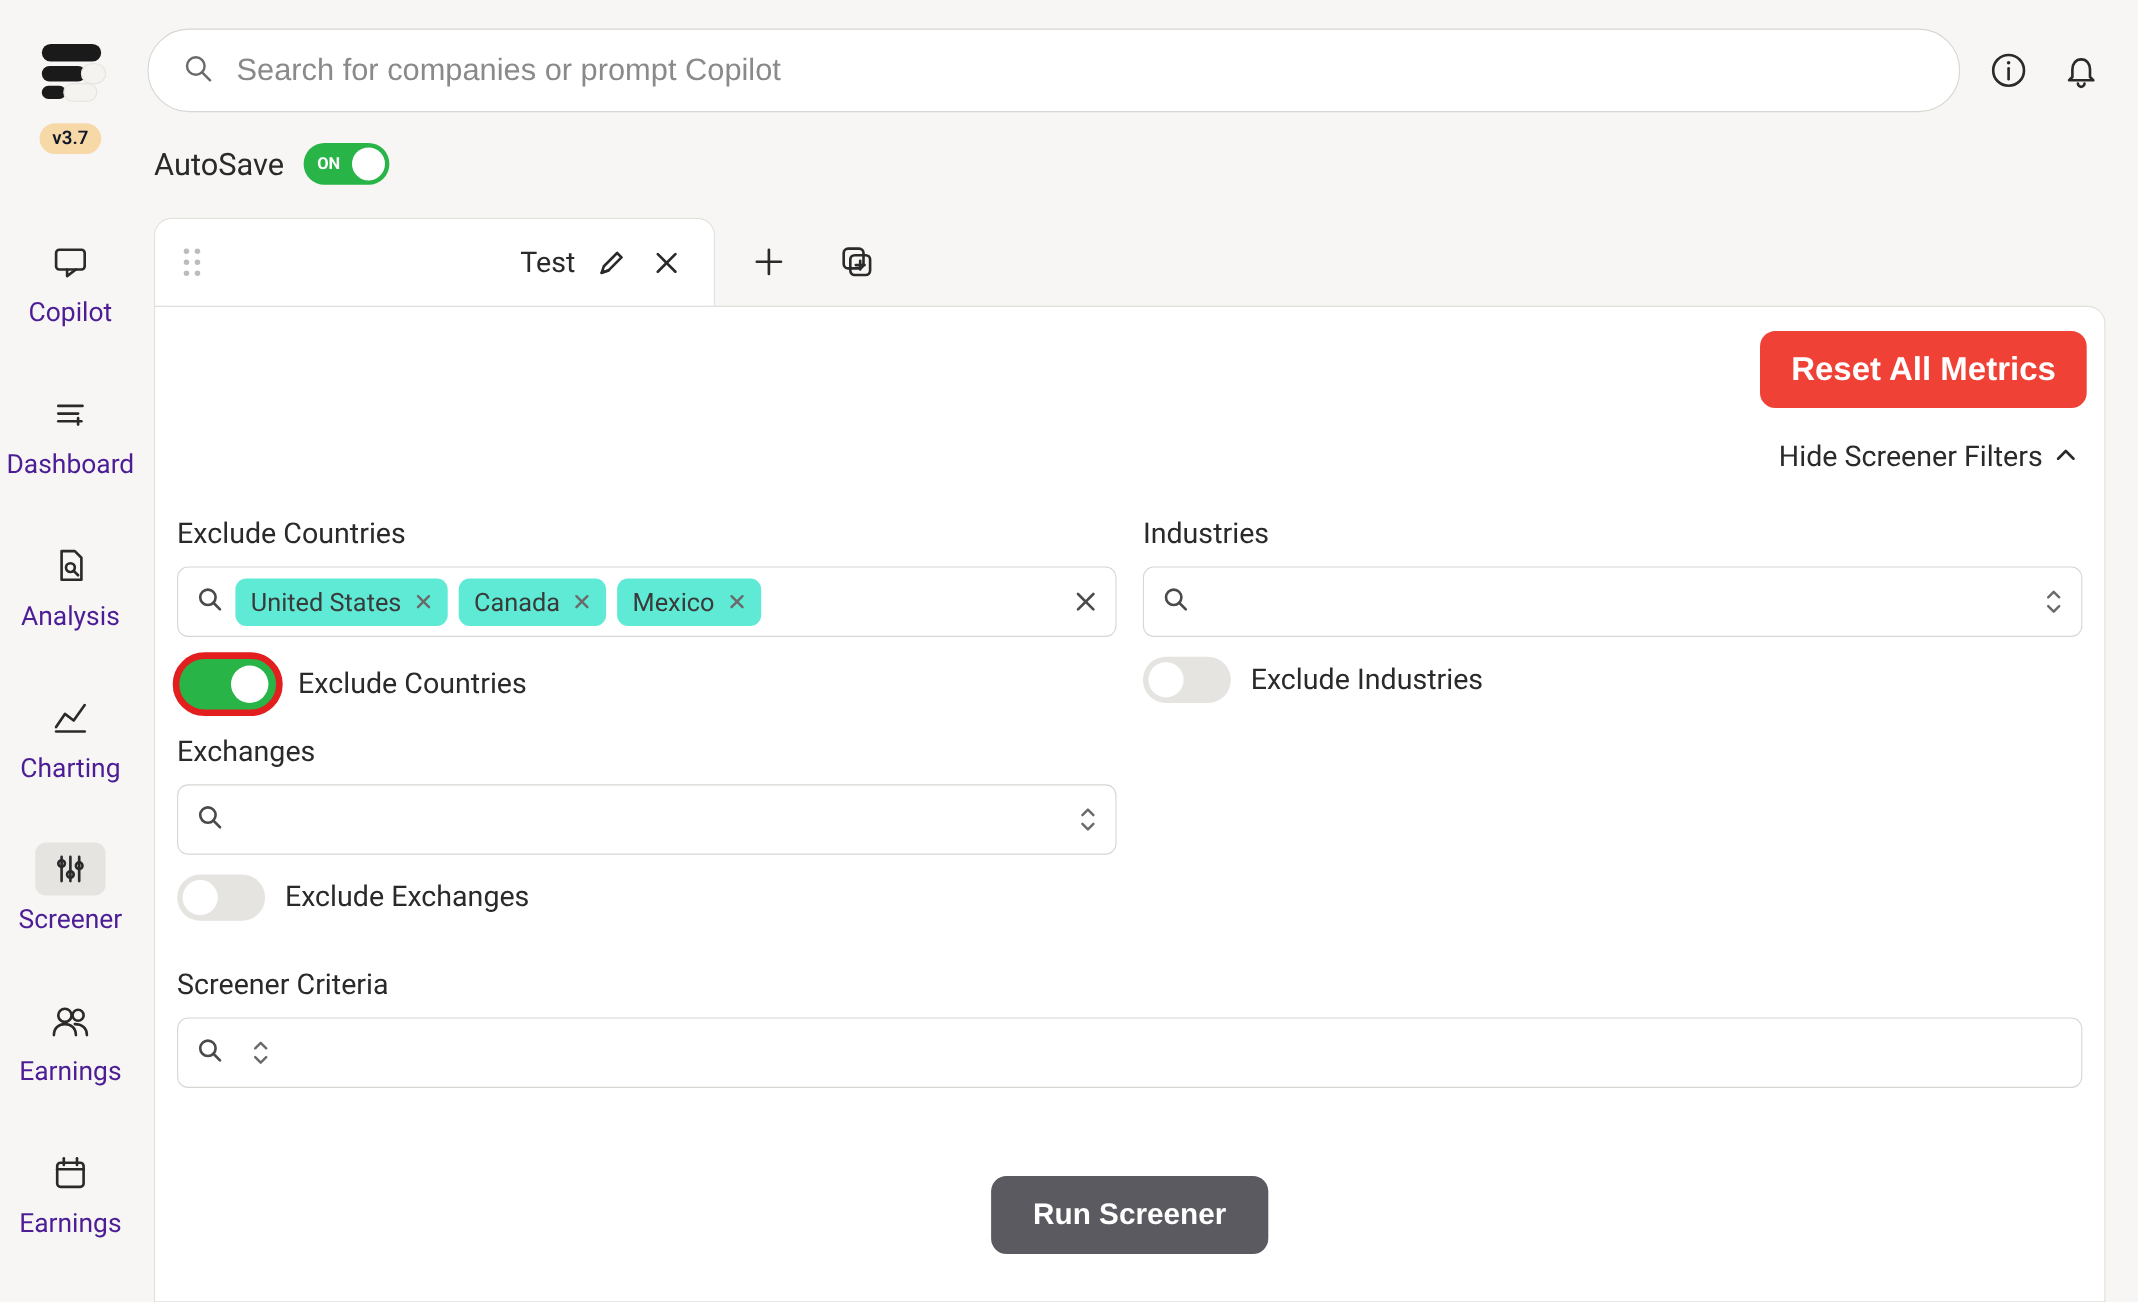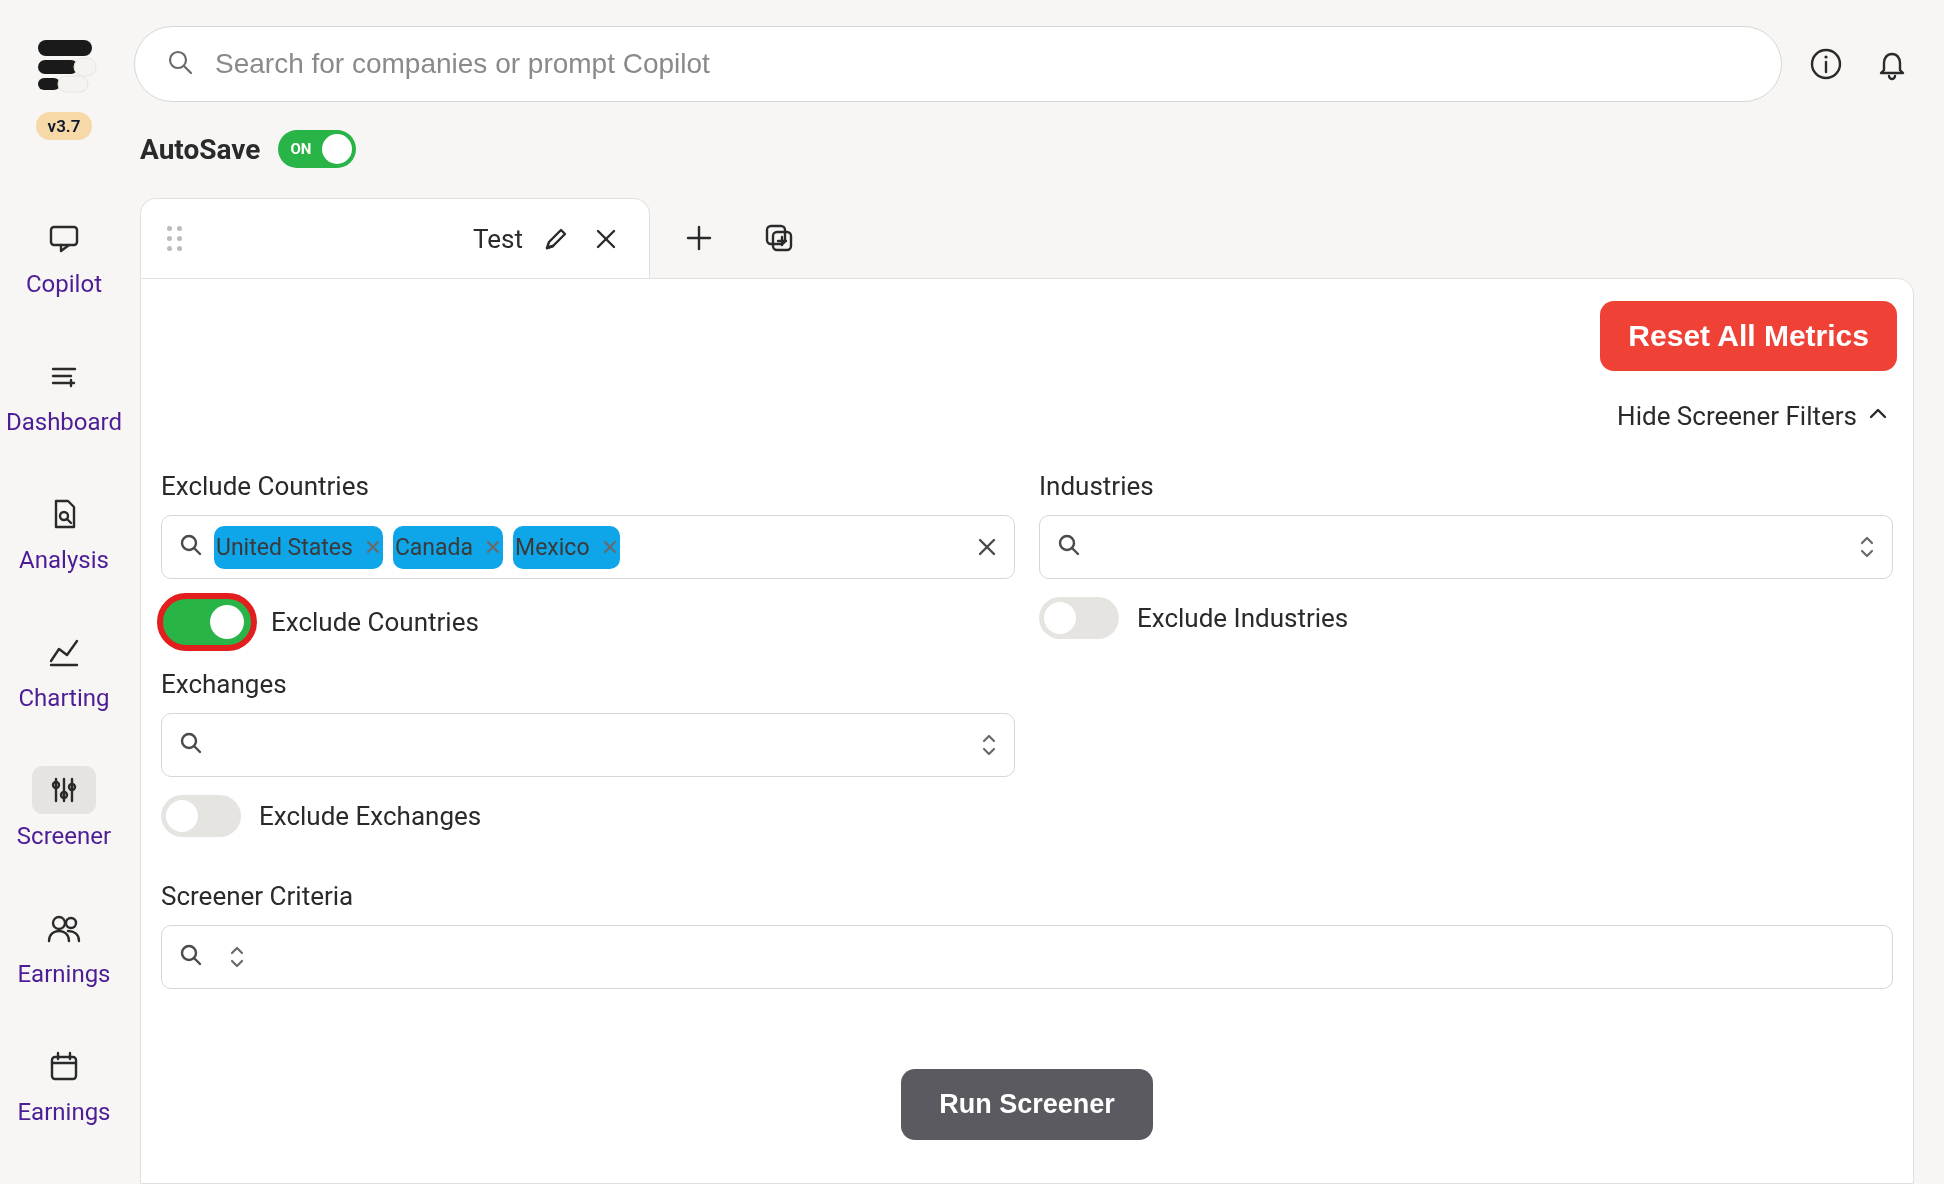--- a/index.html
+++ b/index.html
@@ -110,21 +110,21 @@
   
   .autosave-row {
     display: flex;
     align-items: center;
     gap: 18px;
     padding-left: 6px;
     margin-bottom: 30px;
   }
   .autosave-label {
     font-size: 28px;
-    font-weight: 700;
+    font-weight: 400;
     color: #2a2a2a;
   }
   .autosave-toggle {
     width: 78px;
     height: 38px;
     background: #28b446;
     border-radius: 20px;
     position: relative;
     display: flex;
     align-items: center;
@@ -254,23 +254,23 @@
     border-radius: 10px;
     height: 64px;
     display: flex;
     align-items: center;
     padding: 0 16px;
     gap: 12px;
     background: #fff;
   }
   .filter-input.with-chips { gap: 10px; }
   .chip {
-    background: #0ea5e9;
+    background: #5eead4;
     border-radius: 10px;
-    padding: 8px 2px;
+    padding: 8px 14px;
     display: flex;
     align-items: center;
     gap: 12px;
     font-size: 23px;
     color: #3a3a3a;
   }
   .chip .chip-x { cursor: pointer; display:flex; }
   .filter-input .spacer { flex: 1; }
   .clear-x { cursor: pointer; display:flex; }
   .updown { cursor: pointer; display:flex; }

